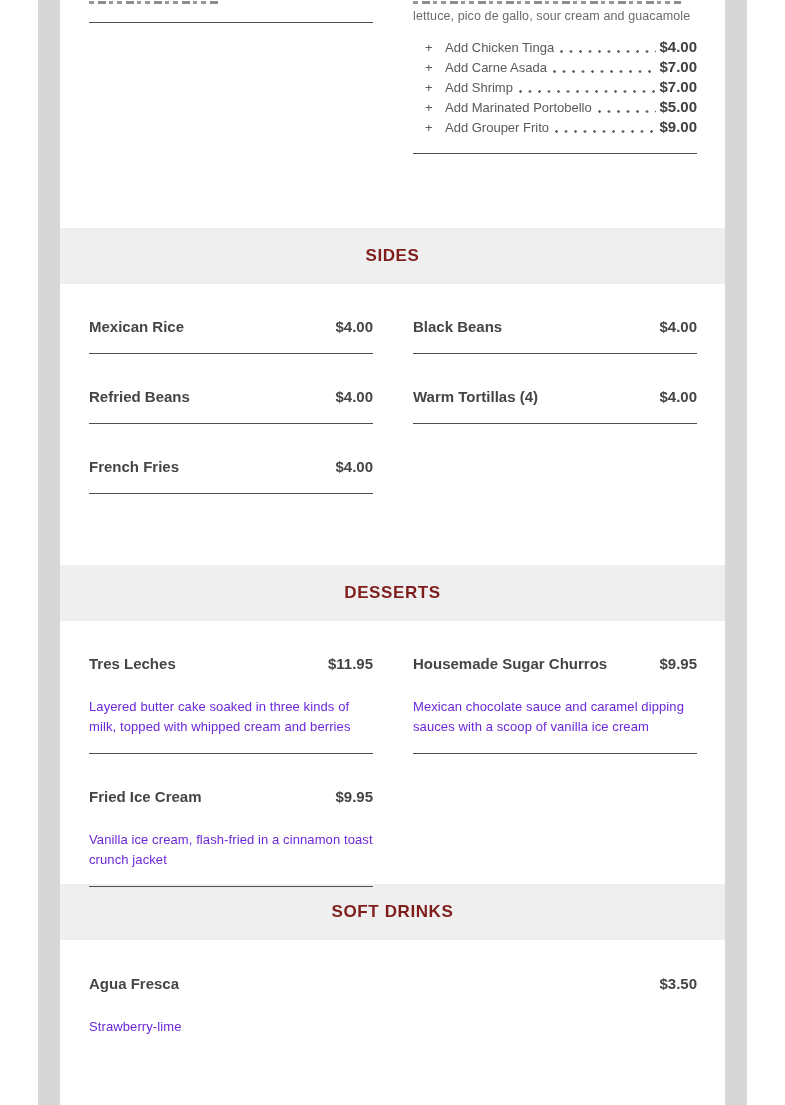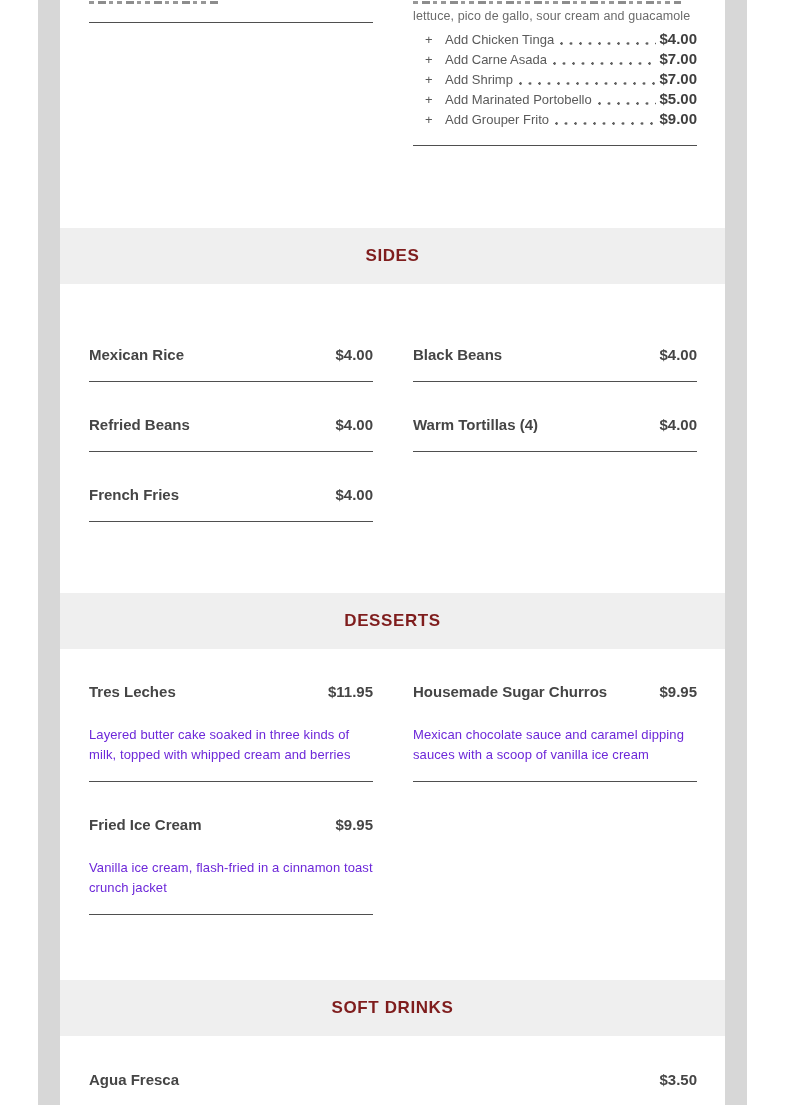--- a/index.html
+++ b/index.html
@@ -26,21 +26,21 @@
       #979797 0 5px, transparent 5px 9px,
       #8d8d8d 9px 17px, transparent 17px 20px,
       #9a9a9a 20px 24px, transparent 24px 28px);
   }
   .frag-left  { width: 130px; }
   .frag-right { width: 268px; }
   .rule-line { border-bottom: 1px solid #4f4f4f; }
   .rule-left { margin-top: 18px; }
   .rule-right-col { margin-top: 15px; }
   .tp-desc {
-    margin: 3px 0 4px; font-size: 12.5px; line-height: 19px;
+    margin: 3px 0 12px; font-size: 12.5px; line-height: 19px;
     color: #6b6b6b; letter-spacing: 0.1px;
   }
   .addons { list-style: none; margin: 3px 0 0; padding: 0; }
   .addon {
     display: flex; align-items: baseline; height: 20px;
     padding-left: 12px; font-size: 13px; color: #5a5a5a;
   }
   .addon .plus { width: 20px; flex: none; }
   .addon-label { white-space: nowrap; }
   .leader {
@@ -55,22 +55,22 @@
   
   .band {
     height: 56px; background: #efefef;
     display: flex; align-items: center; justify-content: center;
   }
   .band-title {
     font-size: 17px; font-weight: bold; letter-spacing: 0.6px; color: #7f1d1d;
   }
 
   
-  .section-sides    { height: 281px; margin-top: 28px; }
-  .section-desserts { height: 331px; }
+  .section-sides    { height: 281px; }
+  .section-desserts { height: 263px; }
   .section-drinks   { height: 97px;  }
   .menu-grid {
     display: grid; grid-template-columns: 284px 284px;
     column-gap: 40px; padding: 0 28px 0 29px; align-items: start;
   }
   .menu-item { padding-top: 33px; }
   .item-head {
     display: flex; justify-content: space-between; align-items: baseline;
     font-size: 15px; font-weight: bold; color: #454545; line-height: 20px;
   }

